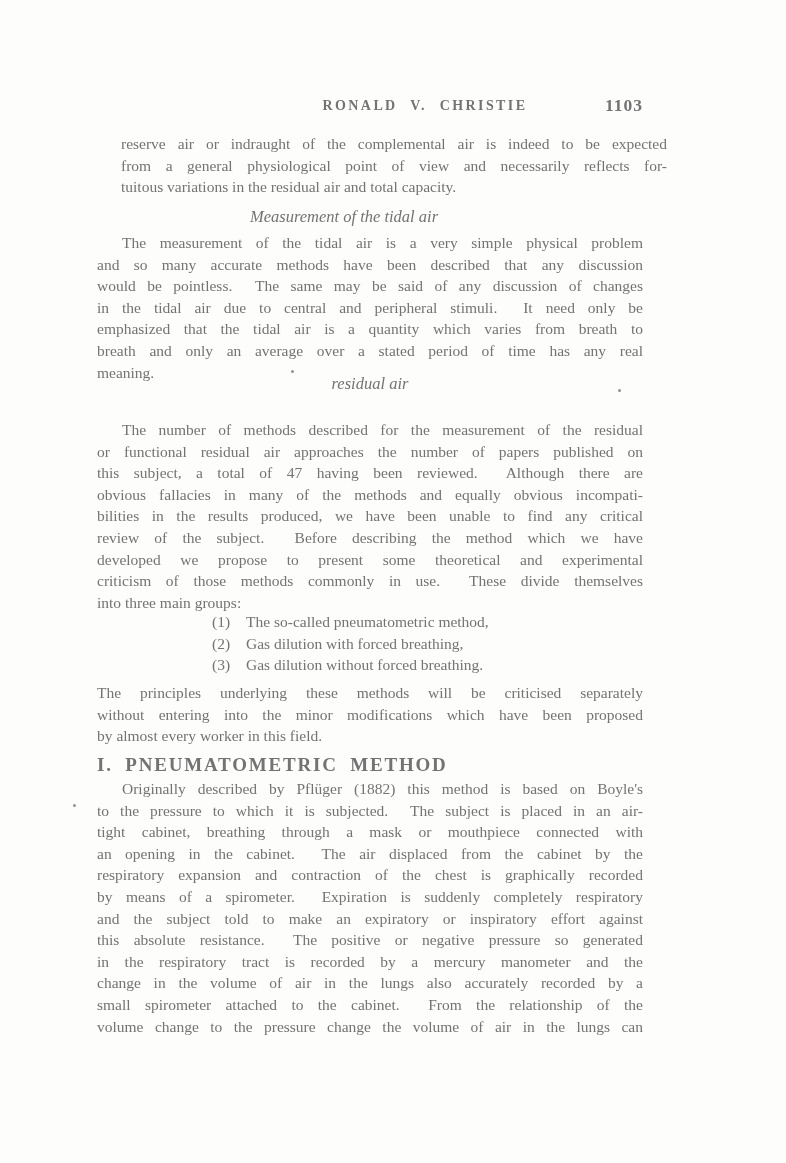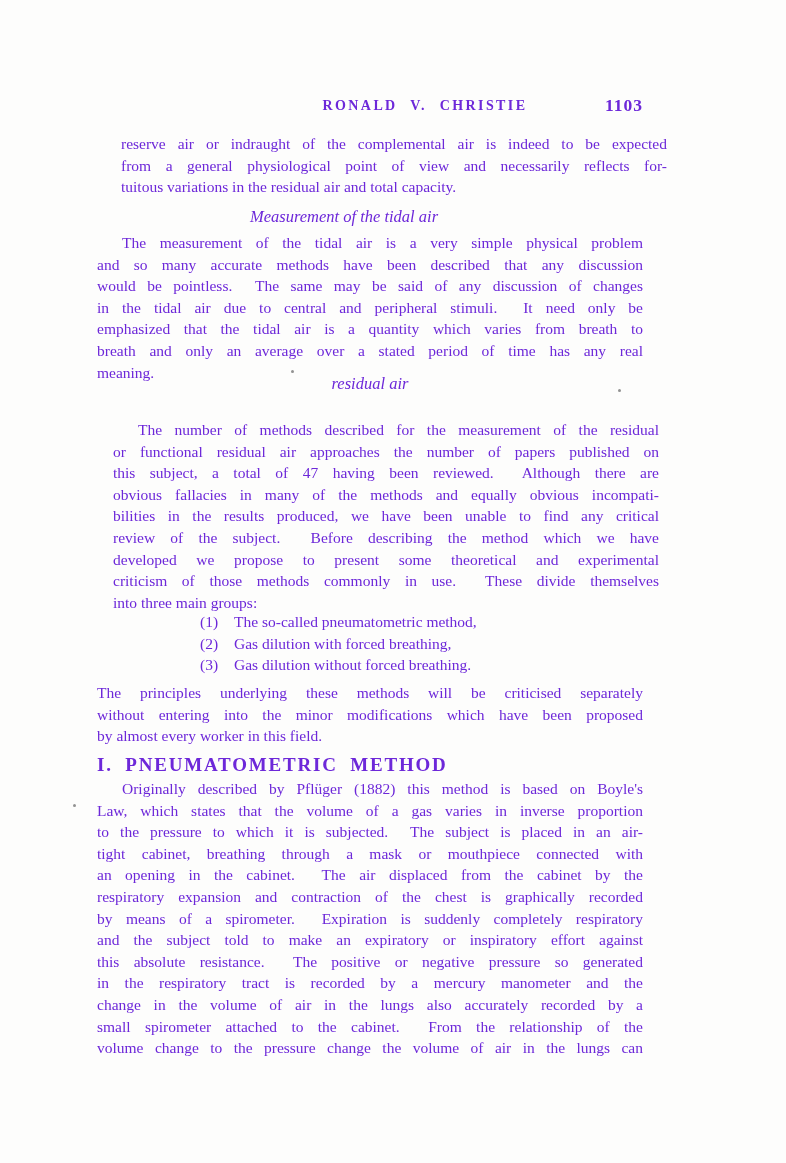--- a/index.html
+++ b/index.html
@@ -2,21 +2,21 @@
 <html><head>
 <meta charset="utf-8">
 <style>
   html, body { margin: 0; padding: 0; background: #ffffff; }
   .page {
     position: relative;
     width: 786px;
     height: 1163px;
     background: #fdfdfc;
     font-family: "Liberation Serif", "DejaVu Serif", serif;
-    color: #6d28d9;
+    color: #737373;
     overflow: hidden;
   }
   .block {
     position: absolute;
     left: 97px;
     width: 546px;
     font-size: 15.5px;
     line-height: 21.6px;
   }
   .line {
@@ -48,22 +48,22 @@
   .h-residual { top: 373px; }
   .h-method {
     top: 754px; text-align: left;
     font-size: 19px; font-weight: 700;
     letter-spacing: 1.8px; word-spacing: 6px;
   }
 
   
   .para-intro        { top: 133px; margin-left: 24px; }
   .para-tidal        { top: 232px; }
-  .para-residual     { top: 419px; margin-left: 16px; }
-  .methods-list      { position: absolute; left: 200px; top: 611px; font-size: 15.5px; line-height: 21.6px; }
+  .para-residual     { top: 419px; }
+  .methods-list      { position: absolute; left: 212px; top: 611px; font-size: 15.5px; line-height: 21.6px; }
   .methods-list .li .marker { display: inline-block; min-width: 26px; margin-right: 8px; }
   .para-principles   { top: 682px; }
   .para-pneumo       { top: 778px; }
 
   
   .speck {
     position: absolute; width: 3px; height: 3px;
     background: #3a3a3a; border-radius: 50%; opacity: 0.55;
   }
 </style>
@@ -130,21 +130,20 @@
     <div class="line">without entering into the minor modifications which have been proposed</div>
     <div class="line end">by almost every worker in this field.</div>
   </div>
 
   <div class="block h-method">
     <span>I. PNEUMATOMETRIC METHOD</span>
   </div>
 
   <div class="block para-pneumo">
     <div class="line ind">Originally described by Pflüger (1882) this method is based on Boyle's</div>
-    <div class="line">Law, which states that the volume of a gas varies in inverse proportion</div>
     <div class="line">to the pressure to which it is subjected.  The subject is placed in an air-</div>
     <div class="line">tight cabinet, breathing through a mask or mouthpiece connected with</div>
     <div class="line">an opening in the cabinet.  The air displaced from the cabinet by the</div>
     <div class="line">respiratory expansion and contraction of the chest is graphically recorded</div>
     <div class="line">by means of a spirometer.  Expiration is suddenly completely respiratory</div>
     <div class="line">and the subject told to make an expiratory or inspiratory effort against</div>
     <div class="line">this absolute resistance.  The positive or negative pressure so generated</div>
     <div class="line">in the respiratory tract is recorded by a mercury manometer and the</div>
     <div class="line">change in the volume of air in the lungs also accurately recorded by a</div>
     <div class="line">small spirometer attached to the cabinet.  From the relationship of the</div>

